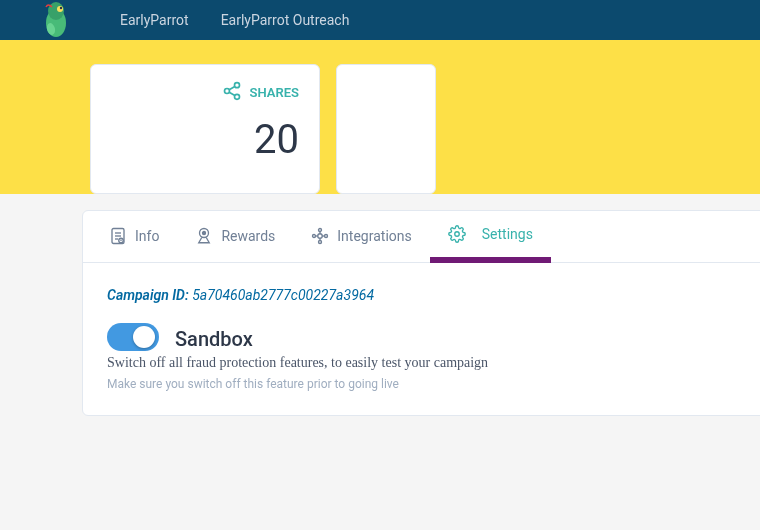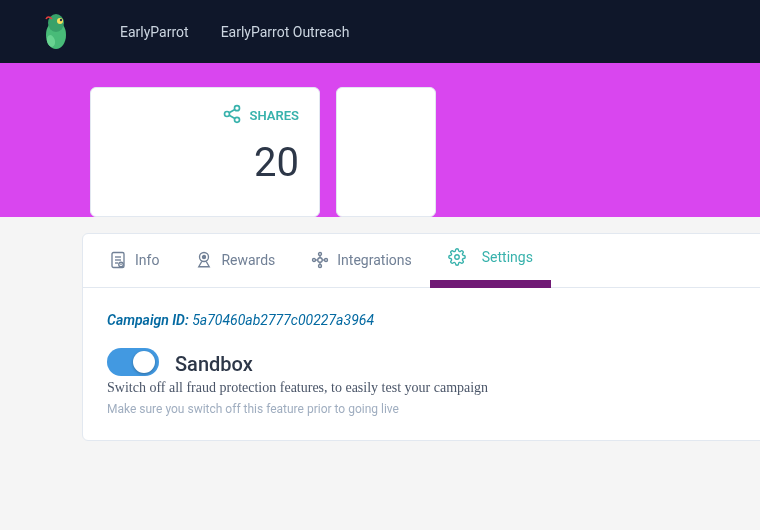--- a/index.html
+++ b/index.html
@@ -6,22 +6,22 @@
     body {
       font-family: -apple-system, BlinkMacSystemFont, 'Segoe UI', Roboto, sans-serif;
       background: #f5f5f5;
       width: 760px;
       height: 530px;
       overflow: hidden;
     }
 
     
     .navbar {
-      background: #0f172a;
-      height: 63px;
+      background: #0c4a6e;
+      height: 40px;
       display: flex;
       align-items: center;
       padding: 0 16px;
     }
     .navbar-logo {
       width: 80px;
       display: flex;
       align-items: center;
       justify-content: center;
     }
@@ -32,21 +32,21 @@
     }
     .navbar-link {
       color: #cbd5e0;
       font-size: 14px;
       cursor: pointer;
       text-decoration: none;
     }
 
     
     .stats-area {
-      background: #d946ef;
+      background: #fde047;
       padding: 24px 16px 0 90px;
       display: flex;
       gap: 16px;
     }
     .stat-card {
       background: #fff;
       border-radius: 6px;
       border: 1px solid #e2e8f0;
       width: 230px;
       min-height: 130px;
@@ -92,21 +92,21 @@
       padding: 14px 18px;
       font-size: 14px;
       color: #718096;
       cursor: pointer;
       border-bottom: 2px solid transparent;
       margin-bottom: -1px;
       white-space: nowrap;
     }
     .tab.active {
       color: #38b2ac;
-      border-bottom: 8px solid #701a75;
+      border-bottom: 6px solid #701a75;
       gap: 16px;
     }
     .tab-icon {
       width: 18px;
       height: 18px;
       display: flex;
       align-items: center;
       justify-content: center;
     }
 

